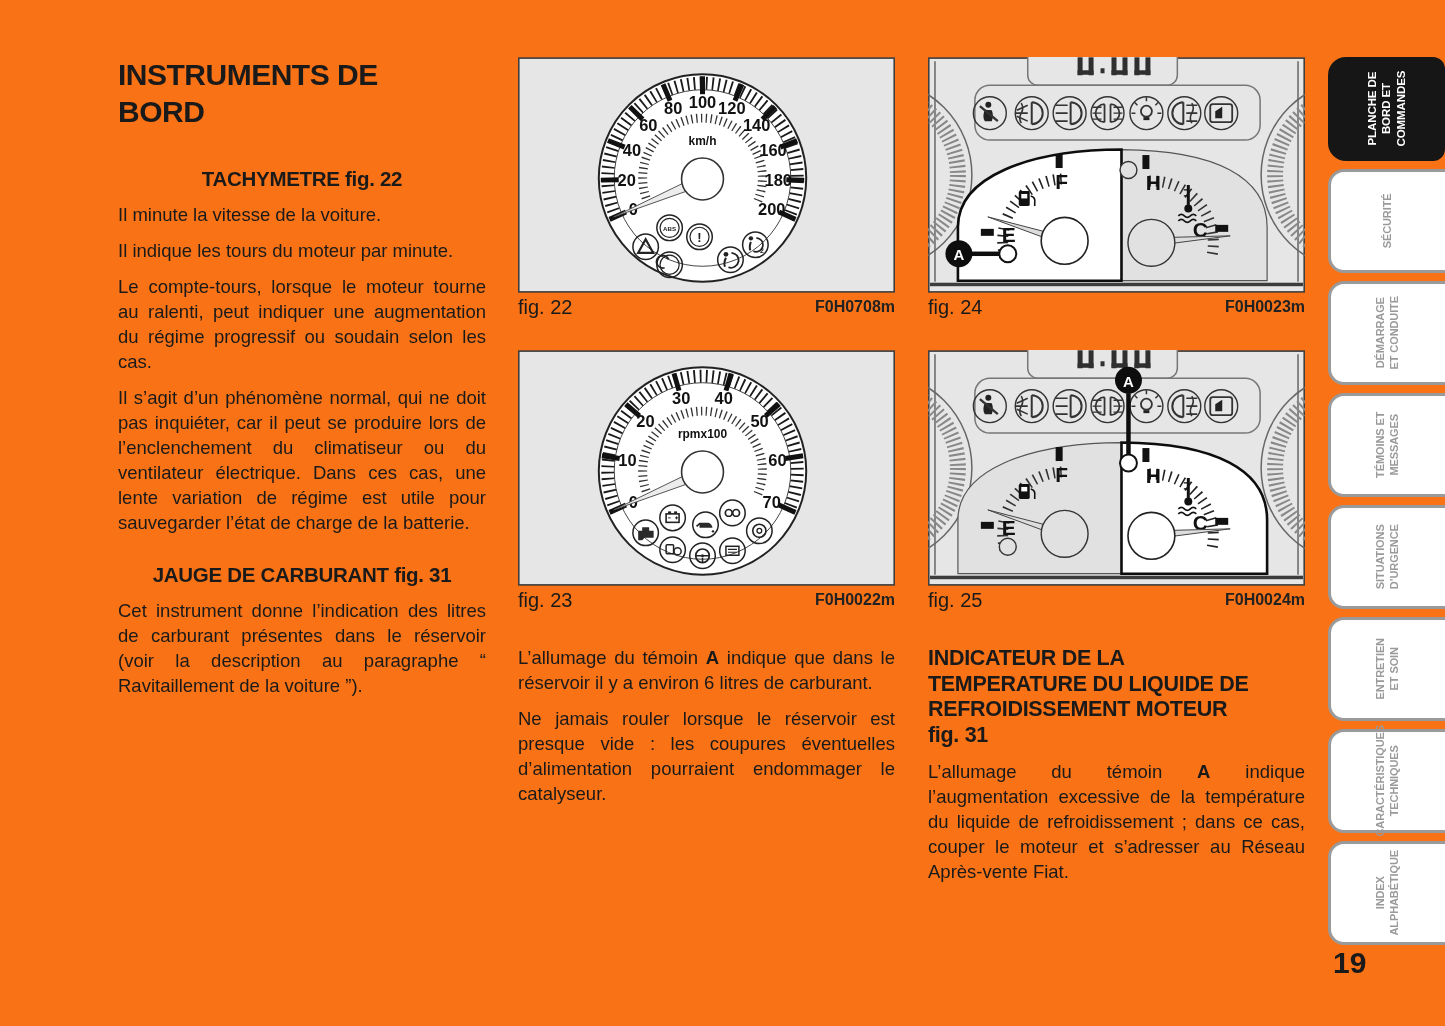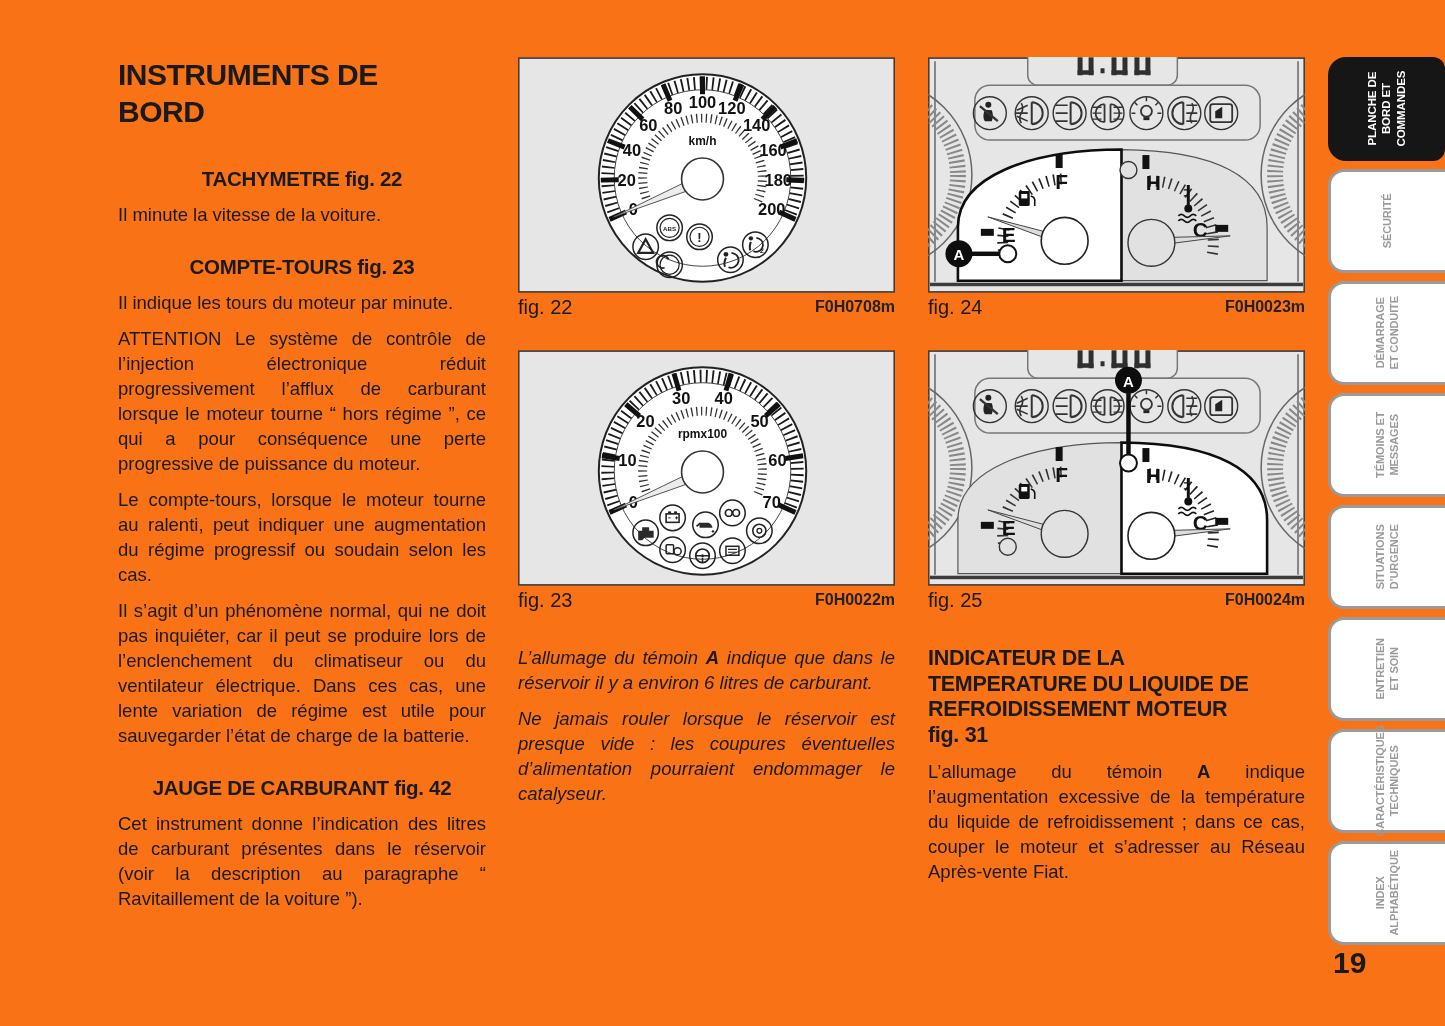--- a/index.html
+++ b/index.html
@@ -13,21 +13,21 @@
   h2.heading{margin:28px 0 0 0;font-size:20.5px;font-weight:bold;letter-spacing:-0.3px;text-align:center;}
   h2.first{margin-top:37px;}
   p.body{margin:11px 0 0 0;font-size:18.5px;line-height:25px;text-align:justify;}
   p.body b{font-weight:bold;}
   .figbox{width:377px;height:236px;}
   .figbox svg{display:block;}
   .figcap{display:flex;justify-content:space-between;align-items:flex-start;margin-top:3px;height:26px;}
   .figcap .name{font-size:20px;}
   .figcap .code{font-size:16px;font-weight:bold;margin-top:2px;color:#222;}
   .figure + .figure{margin-top:28px;}
-  .midtext{margin-top:30px;font-style:italic;}
+  .midtext{margin-top:30px;}
   h2.rheading{margin:31px 0 0 0;font-size:21.5px;font-weight:bold;line-height:25.5px;letter-spacing:-0.3px;white-space:pre-line;}
   
   .sidebar{position:absolute;top:57px;right:0;width:117px;}
   .tab{position:relative;height:104px;margin-bottom:8px;background:#fff;
        border:3px solid #9a9a9a;border-right:none;border-radius:16px 0 0 16px;
        display:flex;align-items:center;justify-content:center;box-sizing:border-box;}
   .tab span{display:block;width:130px;transform:rotate(-90deg);text-align:center;
        font-size:11px;font-weight:bold;line-height:1.25;letter-spacing:-0.1px;
        color:#9a9a9a;white-space:pre-line;}
   .tab.active{background:#161616;border:none;border-radius:18px 12px 12px 18px;}
@@ -38,26 +38,24 @@
 </head>
 <body>
 
 <div class="page">
 
   <div class="col col-left">
     <h1 class="title">INSTRUMENTS DE
 BORD</h1>
     <h2 class="heading first">TACHYMETRE fig. 22</h2>
     <p class="body">Il minute la vitesse de la voiture.</p>
-    <h2 class="heading">COMPTE-TOURS fig. 23</h2>
     <p class="body">Il indique les tours du moteur par minute.</p>
-    <p class="body">ATTENTION Le système de contrôle de l’injection électronique réduit progressivement l’afflux de carburant lorsque le moteur tourne “ hors régime ”, ce qui a pour conséquence une perte progressive de puissance du moteur.</p>
     <p class="body">Le compte-tours, lorsque le moteur tourne au ralenti, peut indiquer une augmentation du régime progressif ou soudain selon les cas.</p>
     <p class="body">Il s’agit d’un phénomène normal, qui ne doit pas inquiéter, car il peut se produire lors de l’enclenchement du climatiseur ou du ventilateur électrique. Dans ces cas, une lente variation de régime est utile pour sauvegarder l’état de charge de la batterie.</p>
-    <h2 class="heading">JAUGE DE CARBURANT fig. 42</h2>
+    <h2 class="heading">JAUGE DE CARBURANT fig. 31</h2>
     <p class="body">Cet instrument donne l’indication des litres de carburant présentes dans le réservoir (voir la description au paragraphe “ Ravitaillement de la voiture ”).</p>
   </div>
 
   <div class="col col-mid">
 
     <div class="figure">
       <div class="figbox">
         <svg viewBox="0 0 378 236" width="377" height="236" role="img">
           <rect x="0.8" y="0.8" width="376.4" height="234.4" fill="#e6e6e6" stroke="#3f3f3f" stroke-width="1.6"></rect>
           <circle cx="185" cy="121" r="104" fill="#fff" stroke="#222" stroke-width="2"></circle>

